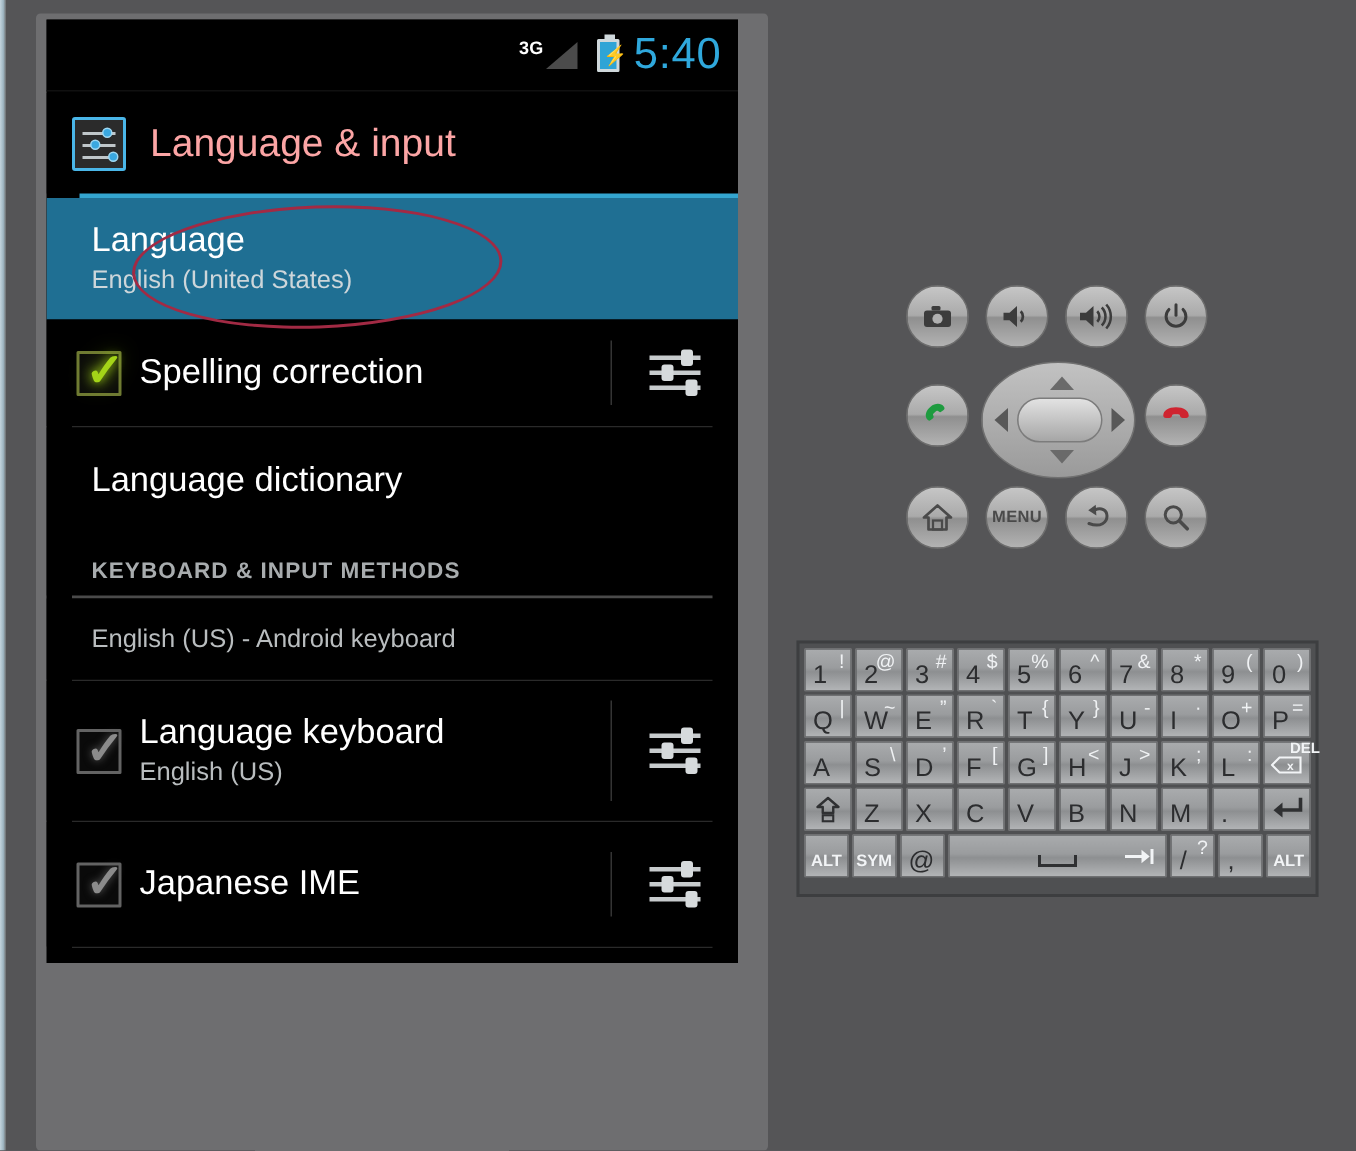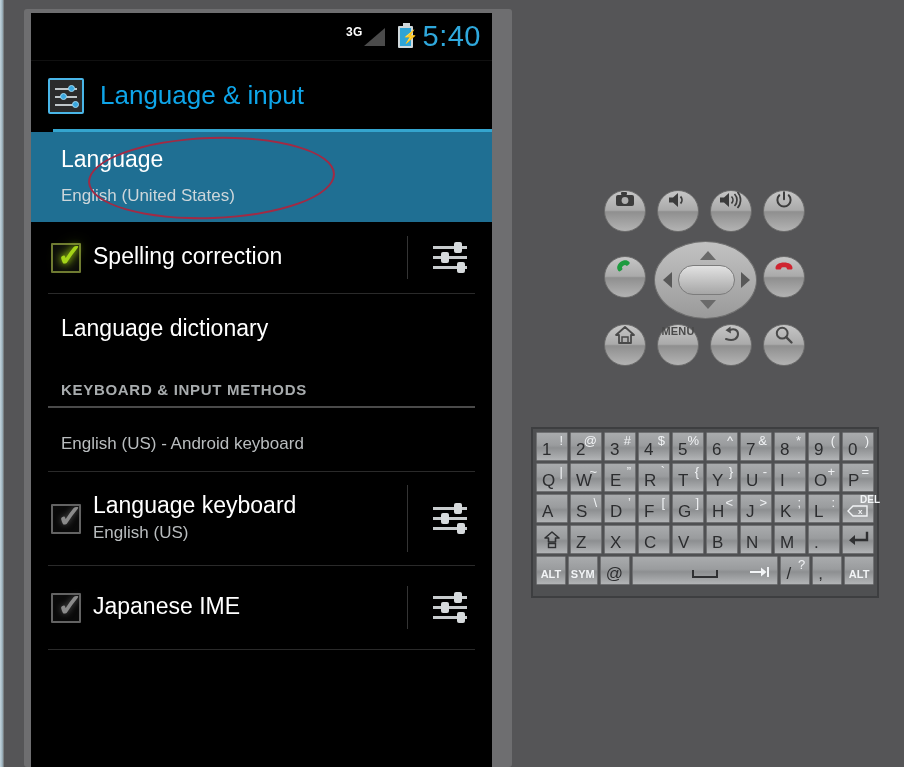--- a/index.html
+++ b/index.html
@@ -19,21 +19,21 @@
 
   
   .bezel {
     position: absolute; left: 24px; top: 9px;
     width: 488px; height: 758px;
     background: #6e6e70;
     border-radius: 3px;
   }
   .screen {
     position: absolute; left: 31px; top: 13px;
-    width: 461px; height: 754px;
+    width: 461px; height: 629px;
     background: #000000;
     overflow: hidden;
     padding-left: 11px;
   }
 
   
   .statusbar {
     position: absolute; left: 0; top: 0; width: 461px; height: 48px;
     background: #000;
     display: flex; align-items: center; justify-content: flex-end;
@@ -90,36 +90,36 @@
   .title-icon .tl.a { top: 8px; }
   .title-icon .tl.b { top: 16px; }
   .title-icon .tl.c { top: 24px; }
   .title-icon .tk {
     position: absolute; width: 7px; height: 7px; border-radius: 50%;
     background: #3aa8e0; border: 1px solid #9fd8f2;
   }
   .title-icon .tk.a { top: 5px; left: 18px; }
   .title-icon .tk.b { top: 13px; left: 10px; }
   .title-icon .tk.c { top: 21px; left: 22px; }
-  .title-text { color: #0ea5e9; font-size: 26px; }
+  .title-text { color: #fca5a5; font-size: 26px; }
 
   .title-underline {
     position: absolute; left: 22px; top: 116px; width: 439px; height: 3px;
     background: #34a5cf;
   }
 
   
   .list { position: absolute; left: 0; top: 119px; width: 461px; }
   .row { position: relative; background: #000; }
   .row.highlight { background: #1f6f93; }
   .divider { height: 1px; background: #2a2a2a; margin: 0 17px; }
 
   .row-pad { padding: 13px 18px 15px 30px; }
   .row-title { color: #ffffff; font-size: 23px; line-height: 29px; }
-  .row-sub { color: #b9bdbf; font-size: 17px; line-height: 23px; margin-top: 10px; }
+  .row-sub { color: #b9bdbf; font-size: 17px; line-height: 23px; margin-top: 1px; }
   .row.highlight .row-sub { color: #cdd6da; }
 
   .section-head {
     color: #a8acae; font-size: 15px; font-weight: bold;
     letter-spacing: .7px; padding: 16px 18px 8px 30px; background: #000;
   }
   .section-rule { height: 2px; background: #4a4a4a; margin: 0 17px; }
 
   
   .cbrow { display: flex; align-items: center; background: #000; position: relative; }
@@ -162,21 +162,21 @@
     transform: rotate(-2deg);
     pointer-events: none;
   }
 
   
   .controls { position: absolute; left: 592px; top: 186px; width: 225px; height: 188px; }
   .cbtn {
     position: absolute; width: 42px; height: 42px; border-radius: 50%;
     background: linear-gradient(to bottom, #c6c6c6 0%, #aaaaaa 48%, #8f8f8f 52%, #b3b3b3 100%);
     border: 1px solid #6d6d6d;
-    display: flex; align-items: flex-start; justify-content: center;
+    display: flex; align-items: center; justify-content: center;
     color: #3c3c3c;
   }
   .cbtn svg { display: block; }
   .cbtn .menu-lbl { font-size: 11px; font-weight: bold; color: #4a4a4a; letter-spacing: .2px; }
 
   .dpad {
     position: absolute; left: 62px; top: 55px; width: 103px; height: 78px;
     border-radius: 50%;
     background: linear-gradient(to bottom, #c2c2c2, #9a9a9a);
     border: 1px solid #707070;

